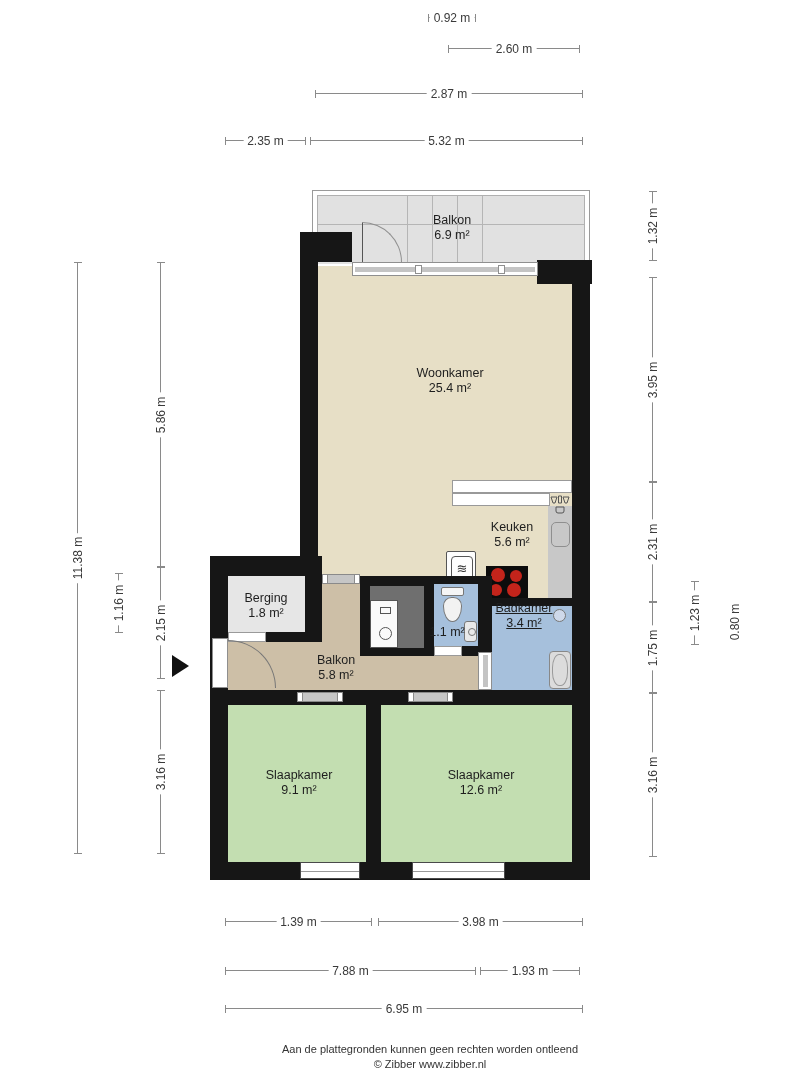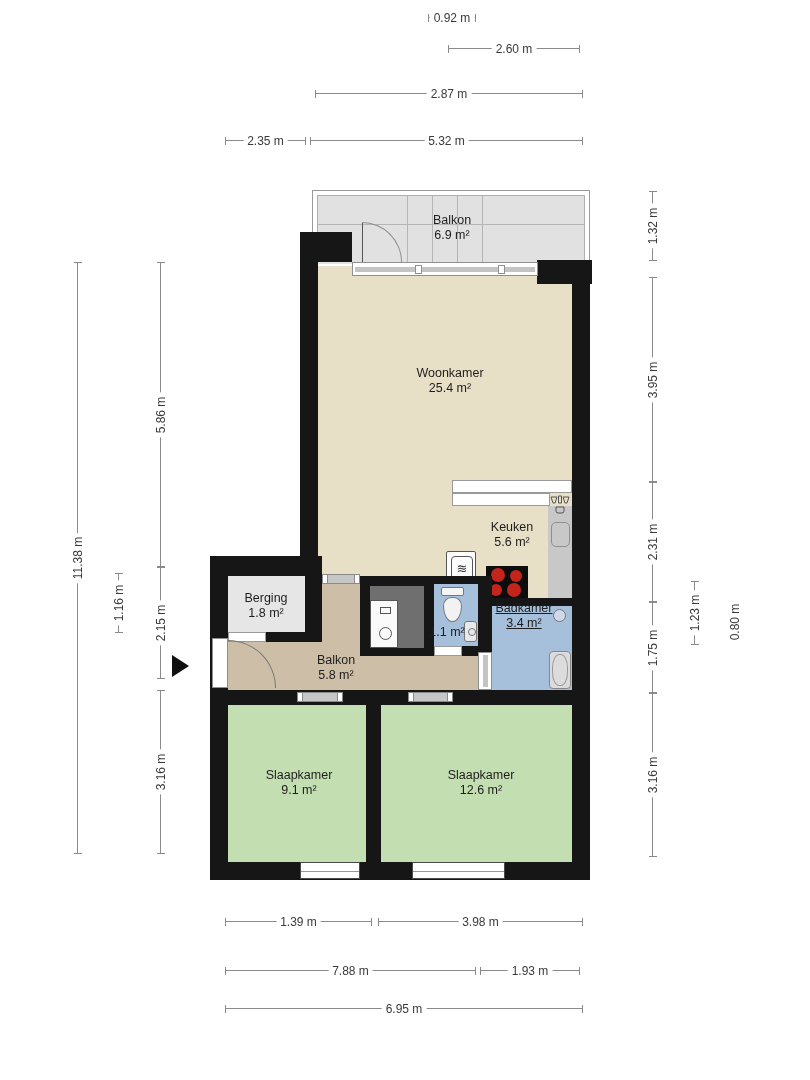--- a/index.html
+++ b/index.html
@@ -240,14 +240,18 @@
     <span class="lbl">1.75 m</span>
     </div>
   <div class="dim dim-v" style="left:652px;top:693px;height:164px;">
     <span class="lbl">3.16 m</span>
     </div>
   <div class="dim dim-v" style="left:694px;top:581px;height:64px;">
     <span class="lbl">1.23 m</span>
     </div>
   <span class="dim-float" style="left:735px;top:622px;">0.80 m</span>
 
+  <div class="abs" style="left:430px;top:1042px;transform:translateX(-50%);text-align:center;font-size:11px;color:#333;line-height:15px;white-space:nowrap;">
+    <span>Aan de plattegronden kunnen geen rechten worden ontleend</span><br>
+    <span>© Zibber www.zibber.nl</span>
+  </div>
 
 </div>
 
 </body></html>

